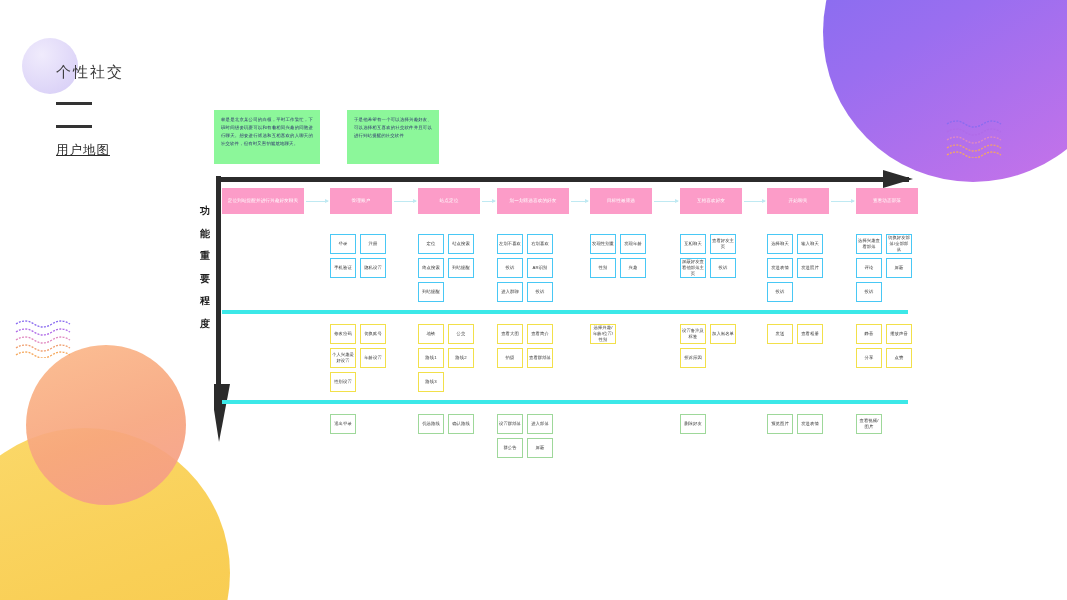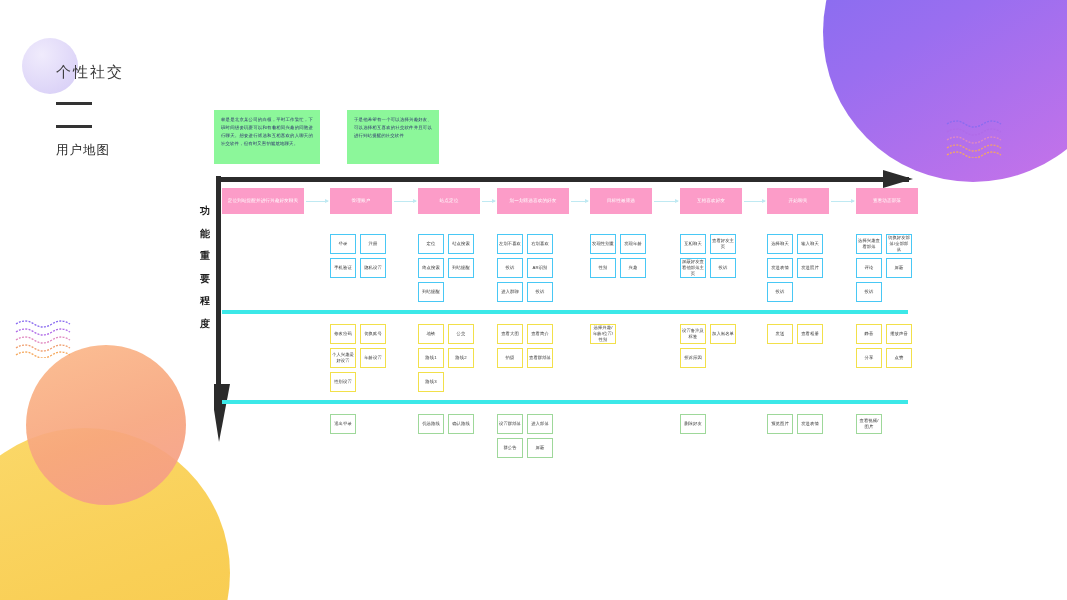--- a/index.html
+++ b/index.html
@@ -40,21 +40,21 @@
   #brand-title {
     font-size: 29px; font-weight: bold; color: #111; letter-spacing: 2px; line-height: 1.1;
   }
   #brand-subtitle {
     margin-top: 11px; font-size: 15px; color: #3b3b3b; letter-spacing: 2px;
   }
   .rule { width: 36px; height: 3px; background: #333; margin: 20px 0 14px 0; }
   #interaction-design {
     font-size: 12.5px; color: #2b2b2b; line-height: 1.45; letter-spacing: .4px;
   }
-  #usermap-label { font-size: 12.5px; color: #2b2b2b; letter-spacing: 1px; }
+  #usermap-label { font-size: 12.5px; color: #2b2b2b; letter-spacing: 1px; text-decoration: underline; }
 
   
   .note {
     position: absolute; background: #8cf79a; color: #2a2a6a;
     font-size: 4.4px; line-height: 1.85; padding: 6px 7px; letter-spacing: .15px;
     text-align: justify;
   }
   #note-1 { left: 214px; top: 110px; width: 106px; height: 54px; }
   #note-2 { left: 347px; top: 110px; width: 92px;  height: 54px; }
 

